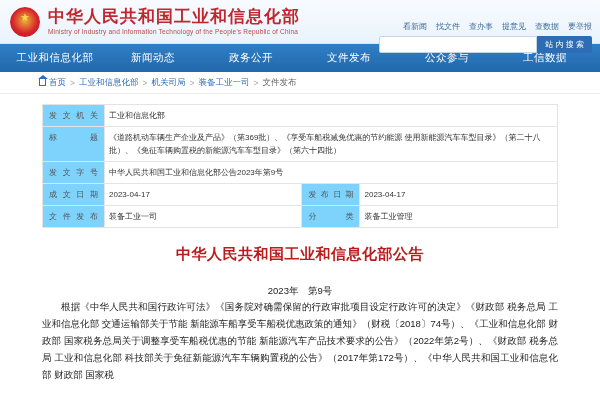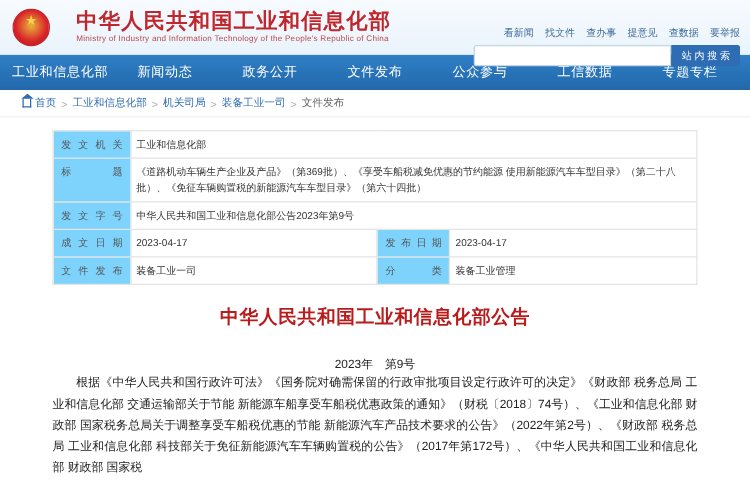--- a/index.html
+++ b/index.html
@@ -13,21 +13,20 @@
 
   
   .header {
     height: 44px;
     background: linear-gradient(180deg,#f7fbff 0%, #eaf3fb 100%);
     border-bottom: 1px solid #d8e6f2;
     display: flex;
     align-items: center;
     padding: 0 10px;
     position: relative;
-    gap: 13px;
   }
   .emblem {
     width: 30px; height: 30px;
     border-radius: 50%;
     background: radial-gradient(circle at 50% 45%, #e8b33a 0%, #d8232a 60%, #b3161c 100%);
     border: 1px solid #c0272d;
     flex: 0 0 auto;
     margin-right: 8px;
     position: relative;
   }
@@ -96,21 +95,21 @@
 
   
   .breadcrumb {
     height: 22px;
     display:flex; align-items:center;
     padding: 0 18px;
     font-size: 8.5px; color:#5a5a5a;
     border-bottom: 1px solid #efefef;
     background:#fff;
   }
-  .bc-home { color:#2e6cb4; display:flex; align-items:center; }
+  .bc-home { color:#2e6cb4; display:flex; align-items:center;margin-left:21px; }
   .home-icon{
     display:inline-block; width:7px; height:7px; margin-right:3px;
     border:1px solid #2e6cb4; border-top:0; position:relative;
   }
   .home-icon::before{
     content:""; position:absolute; left:-2px; top:-4px;
     border-left:5.5px solid transparent; border-right:5.5px solid transparent;
     border-bottom:4px solid #2e6cb4;
   }
   .bc-sep { margin: 0 4px; color:#aaa; }
@@ -194,21 +193,20 @@
     </div>
   </div>
 
   <div class="nav">
     <div class="nav-item">工业和信息化部</div>
     <div class="nav-item">新闻动态</div>
     <div class="nav-item">政务公开</div>
     <div class="nav-item">文件发布</div>
     <div class="nav-item">公众参与</div>
     <div class="nav-item">工信数据</div>
-    <div class="nav-item">专题专栏</div>
   </div>
 
   <div class="breadcrumb">
     <span class="bc-home">
       <span class="home-icon"></span>
       <span>首页</span>
     </span>
     <span class="bc-sep">&gt;</span>
     <span class="bc-item">工业和信息化部</span>
     <span class="bc-sep">&gt;</span>

